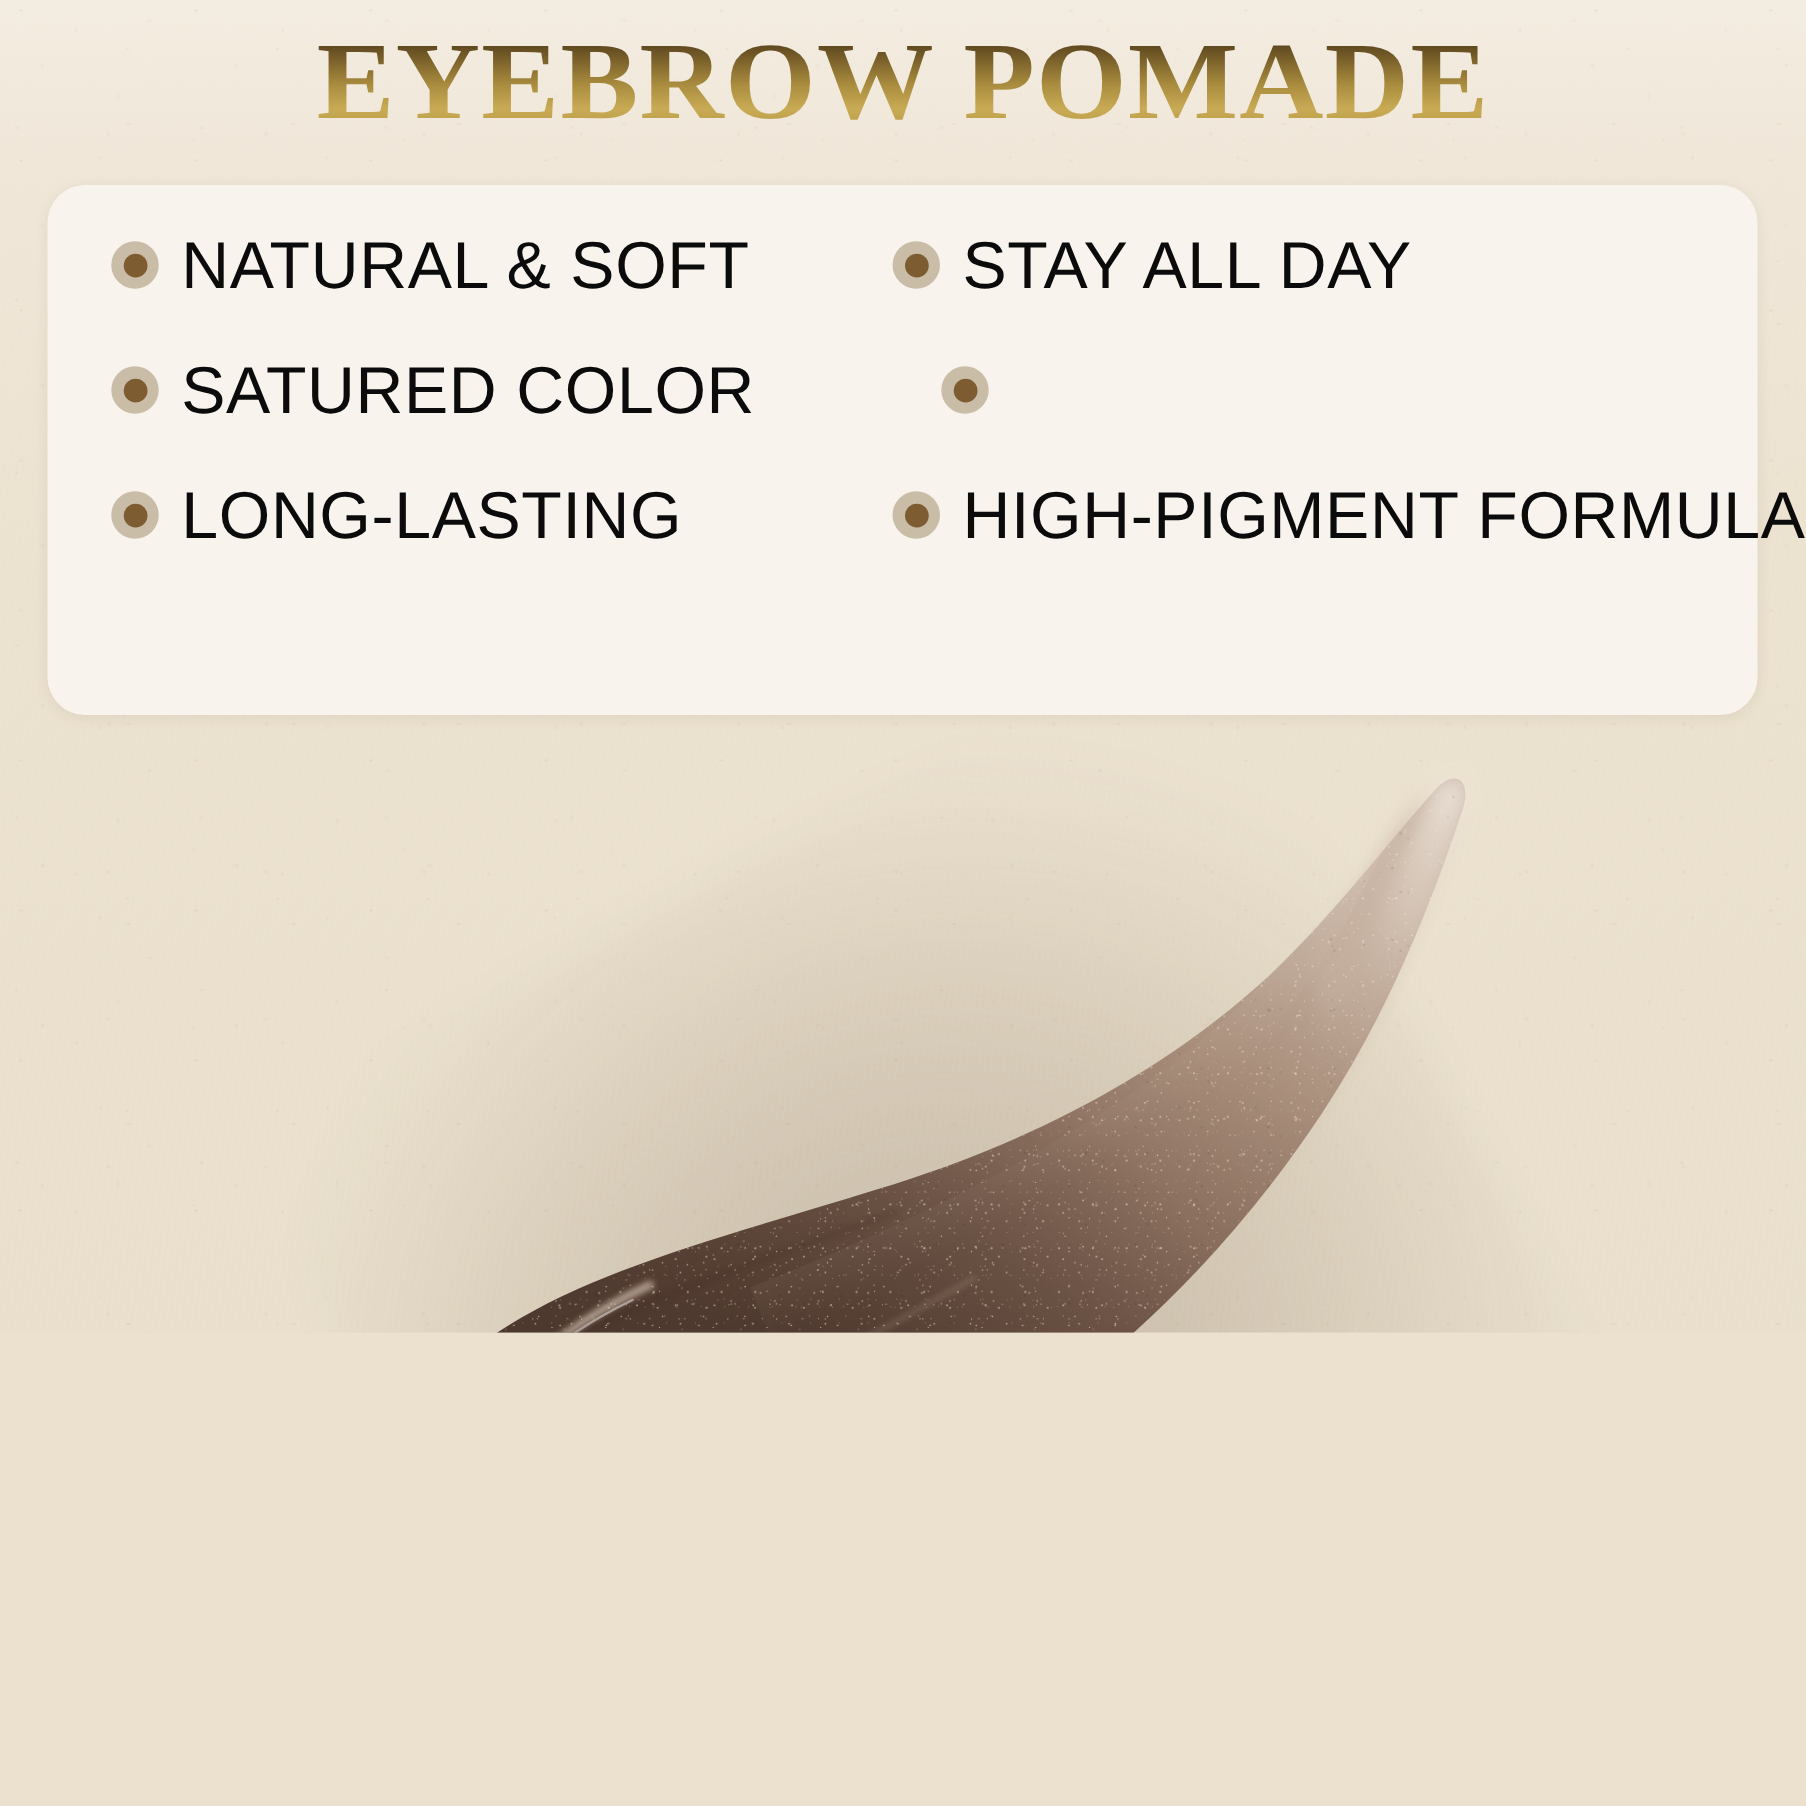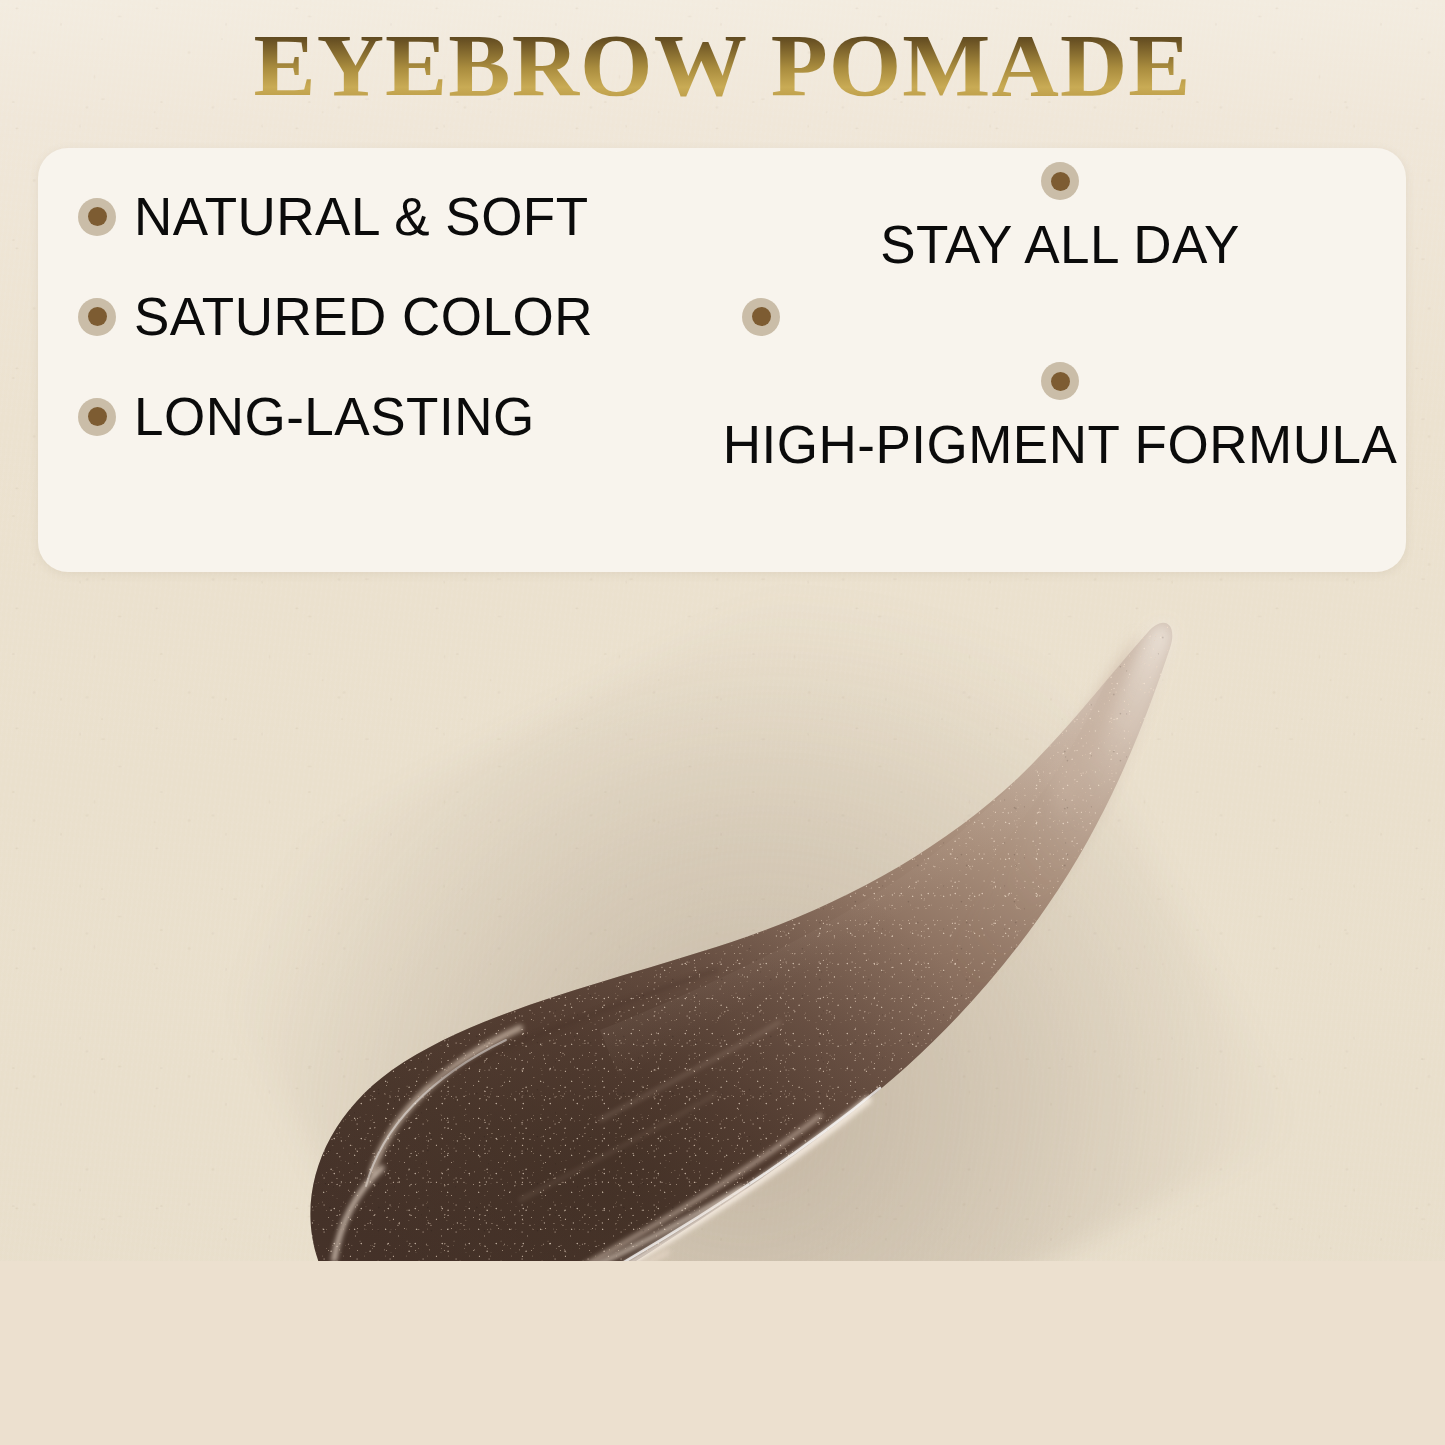--- a/index.html
+++ b/index.html
@@ -10,21 +10,21 @@
     width: 1445px;
     height: 1445px;
     overflow: hidden;
     font-family: "Liberation Sans", sans-serif;
     background: #ece0cf;
   }
 
   #stage {
     position: relative;
     width: 1445px;
-    height: 1261px;
+    height: 1066px;
     overflow: hidden;
     
     background:
       linear-gradient(180deg,
         #f3ece0 0px,
         #f0e7d9 120px,
         #ece2d0 420px,
         #eae0cd 780px,
         #e9dfcc 1100px,
         #e8decb 1445px);
@@ -110,22 +110,22 @@
     grid-template-rows: repeat(4, 1fr);
     align-items: center;
     padding: 14px 0 10px 0;
     box-sizing: border-box;
   }
   .feature-item {
     display: flex;
     align-items: center;
     gap: 18px;
   }
-  .feature-item.col-left  { padding-left: 40px; }
-  .feature-item.col-right { padding-left: 12px; flex-direction: column; }
+  .feature-item.col-left  { padding-left: 40px; margin-left: 11px; }
+  .feature-item.col-right { padding-left: 12px; }
 
   .bullet {
     flex: 0 0 auto;
     width: 38px;
     height: 38px;
     border-radius: 50%;
     background: #cabda8;
     display: flex;
     align-items: center;
     justify-content: center;

